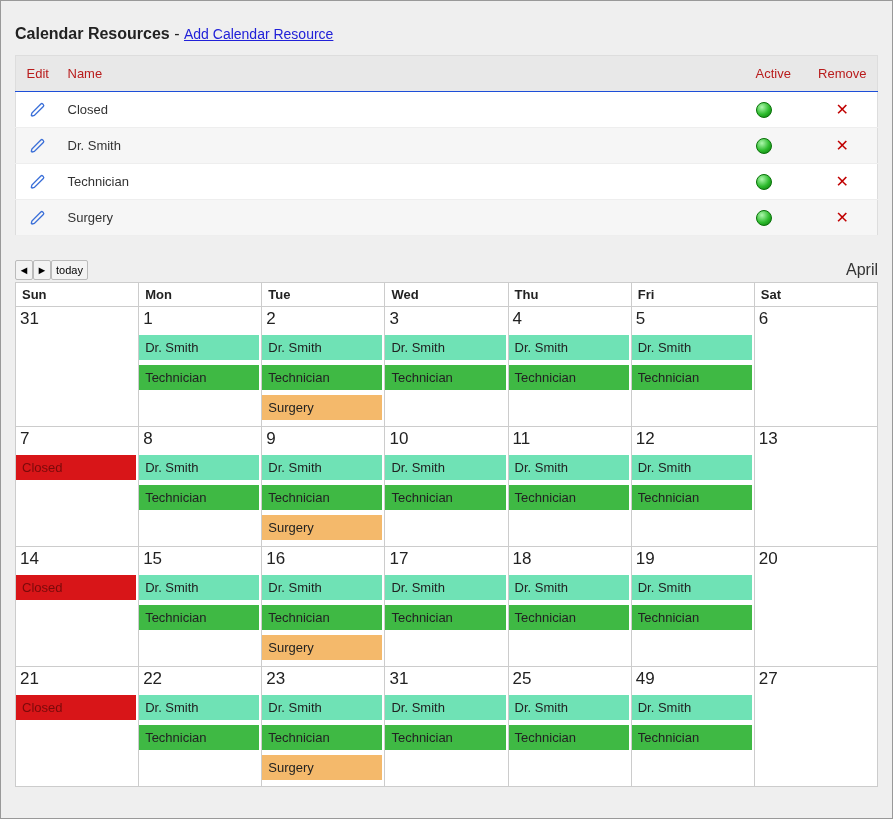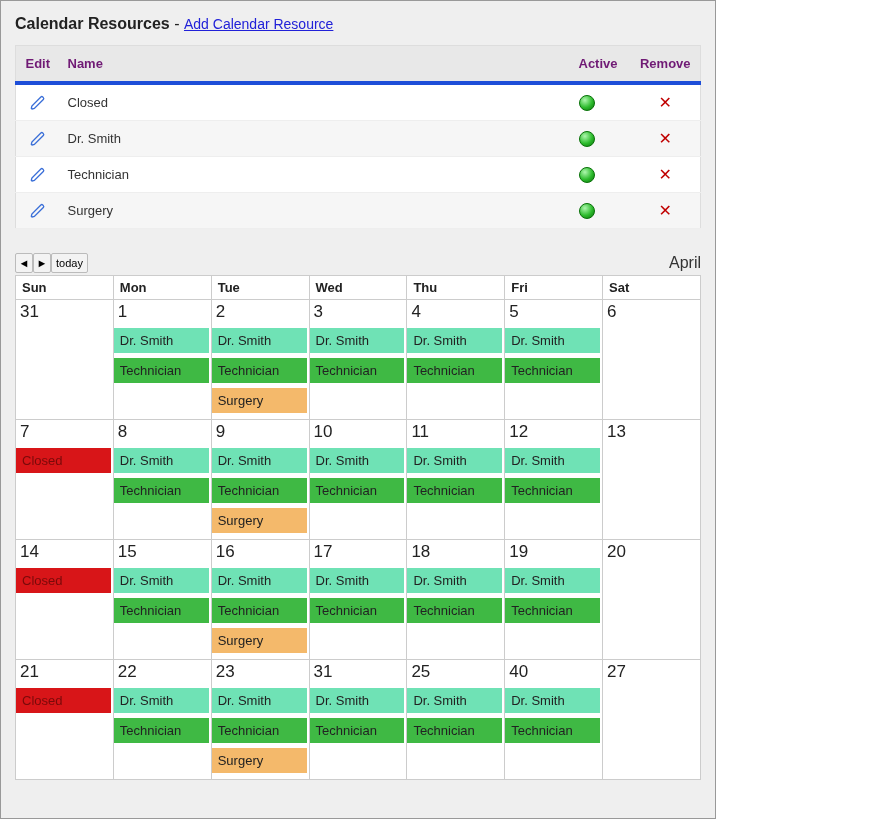--- a/index.html
+++ b/index.html
@@ -5,25 +5,25 @@
   * { box-sizing: border-box; }
   body {
     margin: 0;
     padding: 0;
     font-family: Arial, Helvetica, sans-serif;
     font-size: 13px;
     background: #fff;
     color: #333;
   }
   .panel {
-    width: 716px;
+    width: 893px;
     height: 819px;
     border: 1px solid #999;
     background: #efefef;
-    padding: 10px 14px;
+    padding: 20px 14px;
     overflow: hidden;
   }
   .panel-header {
     font-size: 16px;
     font-weight: bold;
     color: #222;
     margin: 4px 0 12px 0;
   }
   .panel-header .dash { font-weight: normal; }
   .panel-header a {
@@ -34,24 +34,24 @@
   }
   table.resources {
     width: 100%;
     border-collapse: collapse;
     background: #fff;
     border: 1px solid #ddd;
   }
   table.resources thead th {
     background: #e8e8e8;
     text-align: left;
-    font-weight: bold;
+    font-weight: normal;
     padding: 10px 8px;
-    border-bottom: 4px solid #1d4ed8;
-    color: #701a75;
+    border-bottom: 1px solid #1d4ed8;
+    color: #b91c1c;
   }
   table.resources th.edit-col, table.resources td.edit-col { width: 44px; text-align: center; }
   table.resources th.active-col, table.resources td.active-col { width: 60px; }
   table.resources th.remove-col, table.resources td.remove-col { width: 70px; text-align: center; }
   table.resources tbody td {
     padding: 8px 8px;
     border-bottom: 1px solid #eee;
   }
   table.resources tbody tr:nth-child(even) { background: #f6f6f6; }
   .pencil-icon svg { width: 16px; height: 16px; display: block; margin: 0 auto; }
@@ -348,21 +348,21 @@
               <span class="daynum">31</span>
               <div class="event ev-drsmith">Dr. Smith</div>
               <div class="event ev-tech">Technician</div>
             </td>
             <td>
               <span class="daynum">25</span>
               <div class="event ev-drsmith">Dr. Smith</div>
               <div class="event ev-tech">Technician</div>
             </td>
             <td>
-              <span class="daynum">40</span>
+              <span class="daynum">49</span>
               <div class="event ev-drsmith">Dr. Smith</div>
               <div class="event ev-tech">Technician</div>
             </td>
             <td>
               <span class="daynum">27</span>
             </td>
           </tr>
         </tbody>
     </table>
   </div>

